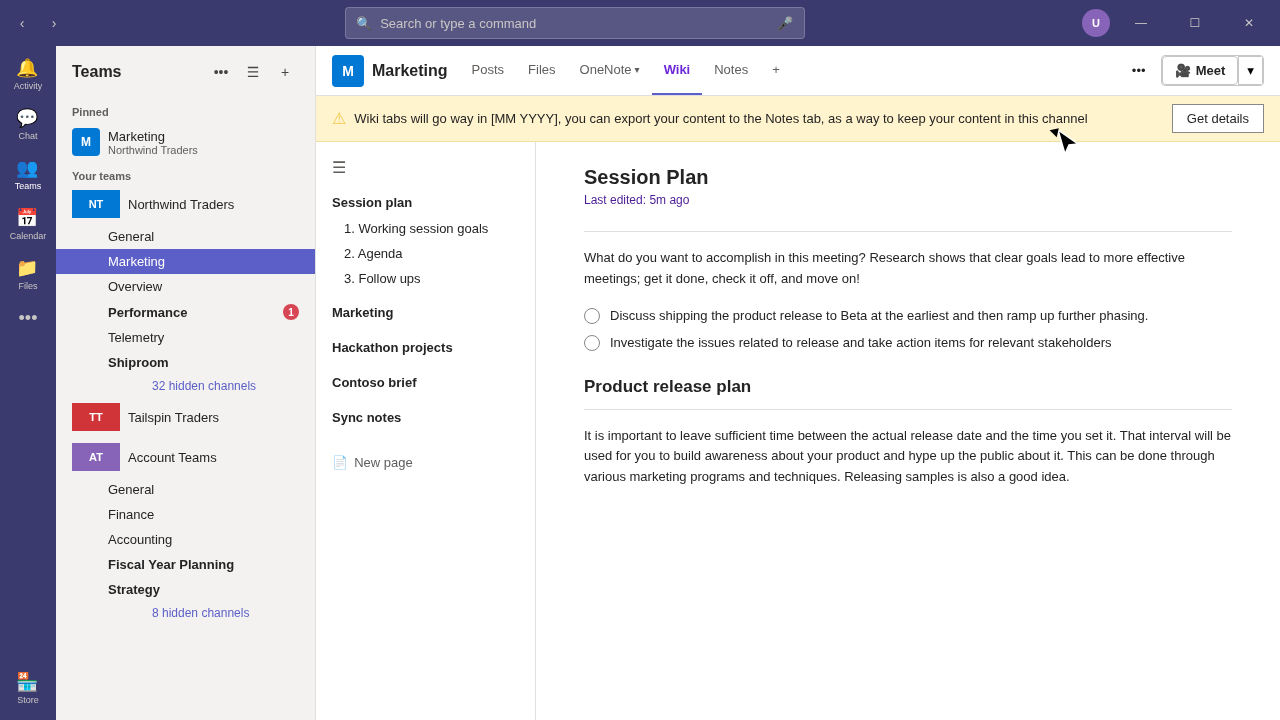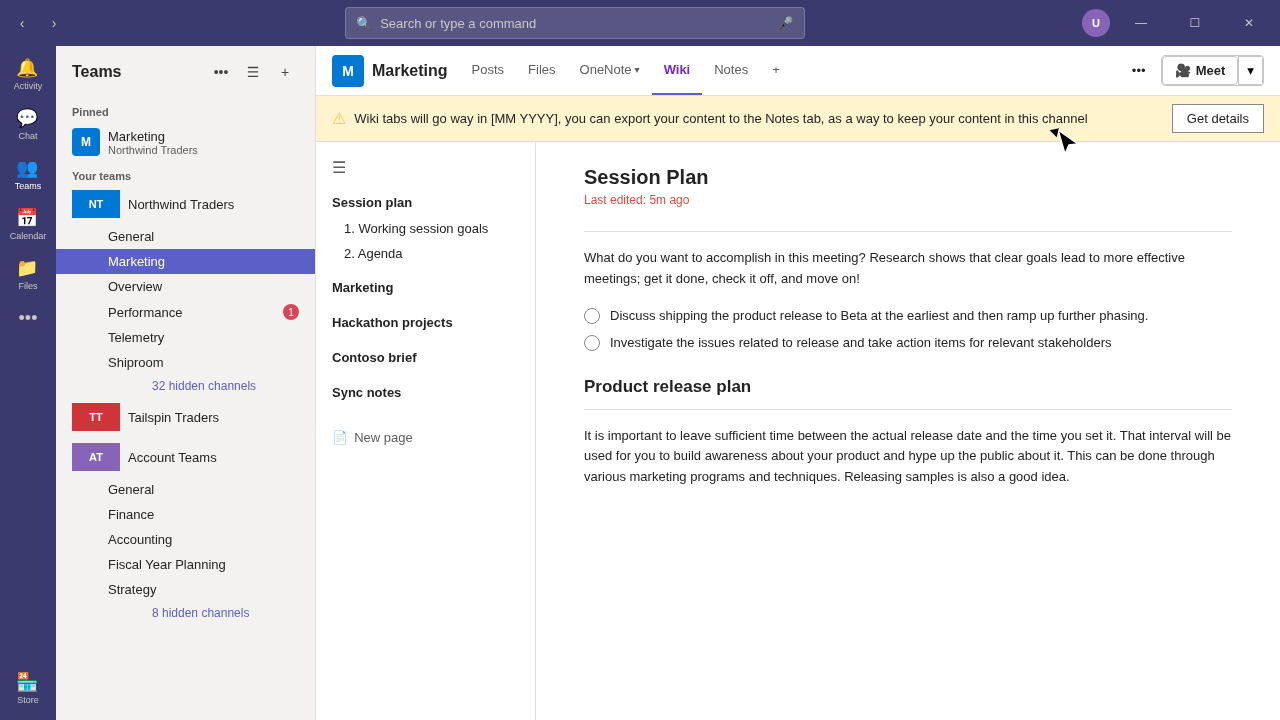--- a/index.html
+++ b/index.html
@@ -124,21 +124,21 @@
     .team-group-name { flex: 1; font-size: 13px; color: #252424; }
     .team-group-more { color: #605e5c; font-size: 14px; opacity: 0; }
 
     .channel-item {
       display: flex; align-items: center;
       padding: 5px 16px 5px 52px;
       cursor: pointer; color: #252424; font-size: 13px;
       border-radius: 4px; position: relative;
     }
     .channel-item.active { background: #5b5fc7; color: white; border-radius: 0; }
-    .channel-item.bold { font-weight: 400; }
+    .channel-item.bold { font-weight: 700; }
     .channel-badge {
       margin-left: auto; background: #d74654; color: white; border-radius: 50%;
       width: 16px; height: 16px; font-size: 10px;
       display: flex; align-items: center; justify-content: center;
     }
     .hidden-channels {
       padding: 4px 16px 4px 52px;
       color: #5b5fc7; font-size: 12px; cursor: pointer; margin-left: 44px;
     }
 
@@ -233,21 +233,21 @@
       padding: 5px 16px 5px 28px; font-size: 13px; color: #252424; cursor: pointer;
     }
 
     
     .wiki-main {
       flex: 1;
       overflow-y: auto;
       padding: 24px 48px;
     }
     .wiki-page-title { font-size: 20px; font-weight: 600; color: #252424; margin-bottom: 4px; }
-    .wiki-last-edited { font-size: 12px; color: #ef4444; margin-bottom: 24px; }
+    .wiki-last-edited { font-size: 12px; color: #4c1d95; margin-bottom: 24px; }
     .wiki-section-heading { font-size: 17px; font-weight: 600; color: #252424; margin-bottom: 12px; }
     .wiki-divider { border: none; border-top: 1px solid #e1dfdd; margin-bottom: 16px; }
     .wiki-paragraph { font-size: 13px; color: #252424; line-height: 1.6; margin-bottom: 16px; }
     .wiki-checkbox-item {
       display: flex; align-items: flex-start; gap: 10px;
       margin-bottom: 8px; font-size: 13px; color: #252424; line-height: 1.5;
     }
     .wiki-checkbox {
       width: 16px; height: 16px; border-radius: 50%; border: 1.5px solid #8a8886;
       flex-shrink: 0; margin-top: 2px;
@@ -444,20 +444,21 @@
 
       <div class="wiki-sidebar">
         <div class="wiki-sidebar-header">
           <span class="hamburger">☰</span>
         </div>
 
         <div class="wiki-section">
           <div class="wiki-section-title">Session plan</div>
           <div class="wiki-subsection">1. Working session goals</div>
           <div class="wiki-subsection">2. Agenda</div>
+          <div class="wiki-subsection">3. Follow ups</div>
         </div>
 
         <div class="wiki-section">
           <div class="wiki-section-title">Marketing</div>
         </div>
 
         <div class="wiki-section">
           <div class="wiki-section-title">Hackathon projects</div>
         </div>
 

